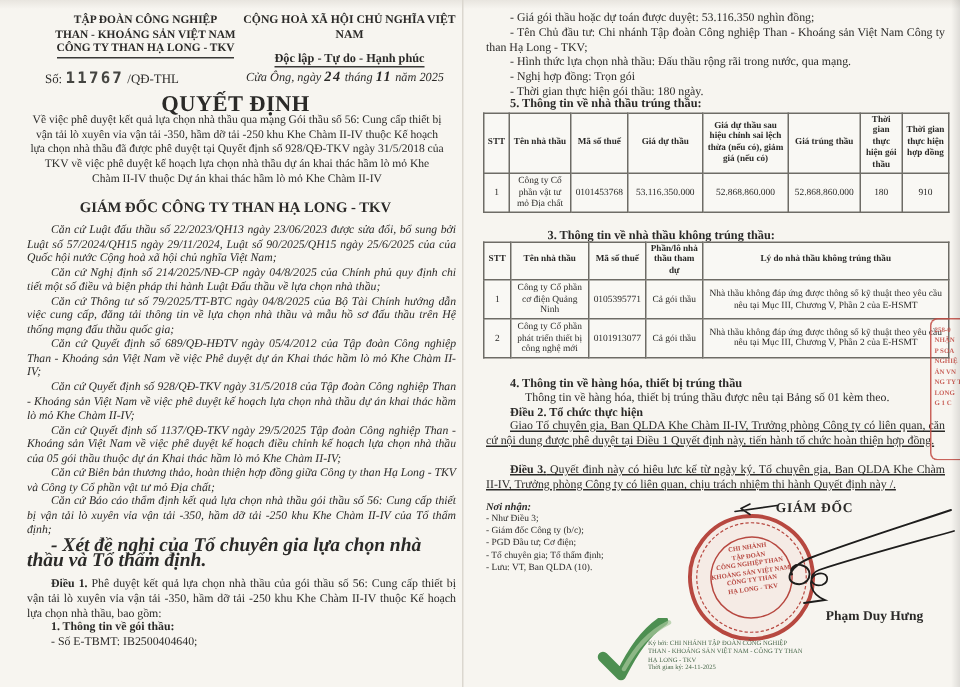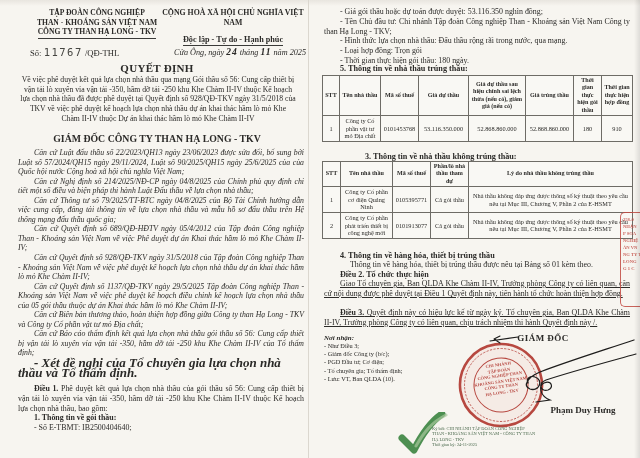--- a/index.html
+++ b/index.html
@@ -20,25 +20,25 @@
   .c { text-align:center; }
   .b { font-weight:bold; }
 
   
   .org { left:14px; top:8px; width:150px; font-size:7.6px; line-height:9.6px; font-weight:bold; }
   .org .u3 { display:inline-block; border-bottom:1px solid #3a3a38; padding-bottom:1px; }
   .national { left:150px; top:8px; width:150px; }
   .nat1 { font-size:7.8px; font-weight:bold; line-height:10px; }
   .nat2 { font-size:8.2px; font-weight:bold; display:inline-block; border-bottom:1px solid #3a3a38; padding-bottom:1px; }
   .soline { left:22px; top:46px; width:140px; font-size:8.6px; }
-  .so-num { font-family:"DejaVu Sans Mono", monospace; font-weight:normal; font-size:10.5px; letter-spacing:1.5px; color:#454541; }
-  .dateline { left:158px; top:47px; width:148px; font-size:8.2px; font-style:italic; text-align:center; }
+  .so-num { font-family:"DejaVu Sans Mono", monospace; font-weight:bold; font-size:10.5px; letter-spacing:1.5px; color:#454541; }
+  .dateline { left:148px; top:47px; width:148px; font-size:8.2px; font-style:italic; text-align:center; }
   .hand { font-size:9.5px; font-weight:bold; font-style:italic; letter-spacing:1px; }
 
-  .doc-title { left:0; top:62px; width:298px; font-size:11px; font-weight:bold; letter-spacing:.3px; }
+  .doc-title { left:0; top:62px; width:298px; font-size:15px; font-weight:bold; letter-spacing:.3px; }
   .doc-sub   { left:12px; top:75px; width:276px; font-size:7.7px; line-height:9.7px; text-align:center; }
   .dir-head  { left:0; top:133px; width:298px; font-size:9.8px; font-weight:bold; }
 
   .cancu-wrap { left:10px; top:148px; width:286px; }
   .cancu { font-style:italic; font-size:7.8px; line-height:9.55px; text-align:justify; text-indent:16px; }
   .xet { font-style:italic; font-size:13px; line-height:9.6px; text-indent:16px;font-weight:bold; }
 
   .qd-head { left:0; top:372px; width:298px; font-size:9.6px; font-weight:bold; letter-spacing:.3px; }
   .body-l { left:10px; top:384px; width:286px; font-size:7.9px; line-height:9.8px; text-align:justify; }
   .body-l p { text-indent:16px; }
@@ -149,21 +149,21 @@
   </div>
 
   <div class="seam"></div>
 
   <div class="page page-right">
 
     <div class="abs rp-bullets">
       <p>- Giá gói thầu hoặc dự toán được duyệt: 53.116.350 nghìn đồng;</p>
       <p>- Tên Chủ đầu tư: Chi nhánh Tập đoàn Công nghiệp Than - Khoáng sản Việt Nam Công ty than Hạ Long - TKV;</p>
       <p>- Hình thức lựa chọn nhà thầu: Đấu thầu rộng rãi trong nước, qua mạng.</p>
-      <p>- Loại hợp đồng: Trọn gói</p>
+      <p>- Nghị hợp đồng: Trọn gói</p>
       <p>- Thời gian thực hiện gói thầu: 180 ngày.</p>
     </div>
 
     <div class="abs sec-head sec2">5. Thông tin về nhà thầu trúng thầu:</div>
 
     <table class="abs t-win">
       <colgroup>
         <col style="width:17px">
           <col style="width:41px">
           <col style="width:38px">

